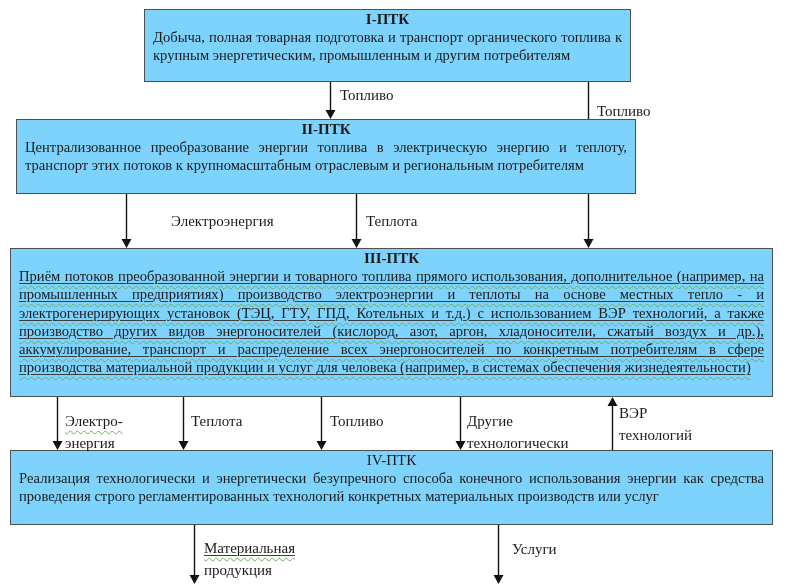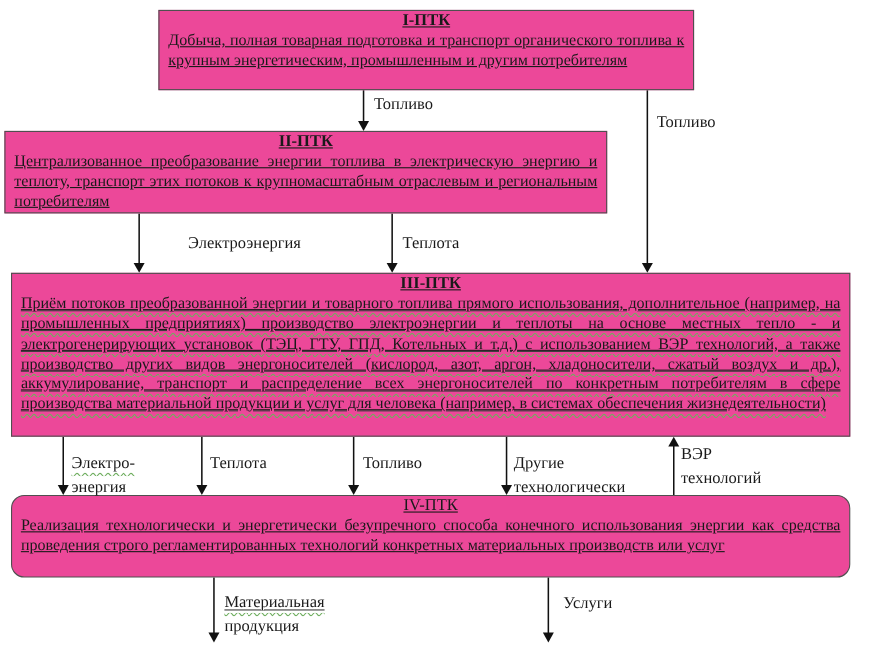--- a/index.html
+++ b/index.html
@@ -8,43 +8,42 @@
     width:800px; height:587px;
     background:#ffffff;
     font-family:"Liberation Serif","DejaVu Serif",serif;
     color:#1a1a1a;
     overflow:hidden;
   }
   .box {
     position:absolute;
     box-sizing:border-box;
     border:1px solid #4f4f4f;
-    background:#ec4899;
+    background:#7dd3fc;
     padding:1px 8px 2px 8px;
     overflow:hidden;
-    text-decoration:underline;
   }
   .box .title {
     text-align:center;
     font-weight:bold;
     font-size:15px;
     line-height:17px;
   }
   .box .title.title-normal { font-weight:normal; }
   .box .body {
     text-align:justify;
     font-size:14.6px;
     line-height:18px;
   }
   #box-ptk3 .body { line-height:18.3px; }
 
   #box-ptk1 { left:144px; top:9px;   width:487px; height:73px; }
-  #box-ptk2 { left:4px;  top:119px; width:548px; height:75px; }
+  #box-ptk2 { left:16px;  top:119px; width:620px; height:75px; }
   #box-ptk3 { left:10px;  top:248px; width:763px; height:149px; }
-  #box-ptk4 { left:10px;  top:450px; width:763px; height:75px;border-radius:12px; }
+  #box-ptk4 { left:10px;  top:450px; width:763px; height:75px; }
 
   .flow-label {
     position:absolute;
     font-size:15px;
     line-height:22px;
     white-space:nowrap;
   }
   #lbl-fuel-top    { left:340px; top:84px;  }
   #lbl-fuel-right  { left:597px; top:100px; }
   #lbl-electricity { left:137px; top:210px;margin-left:34px; }

